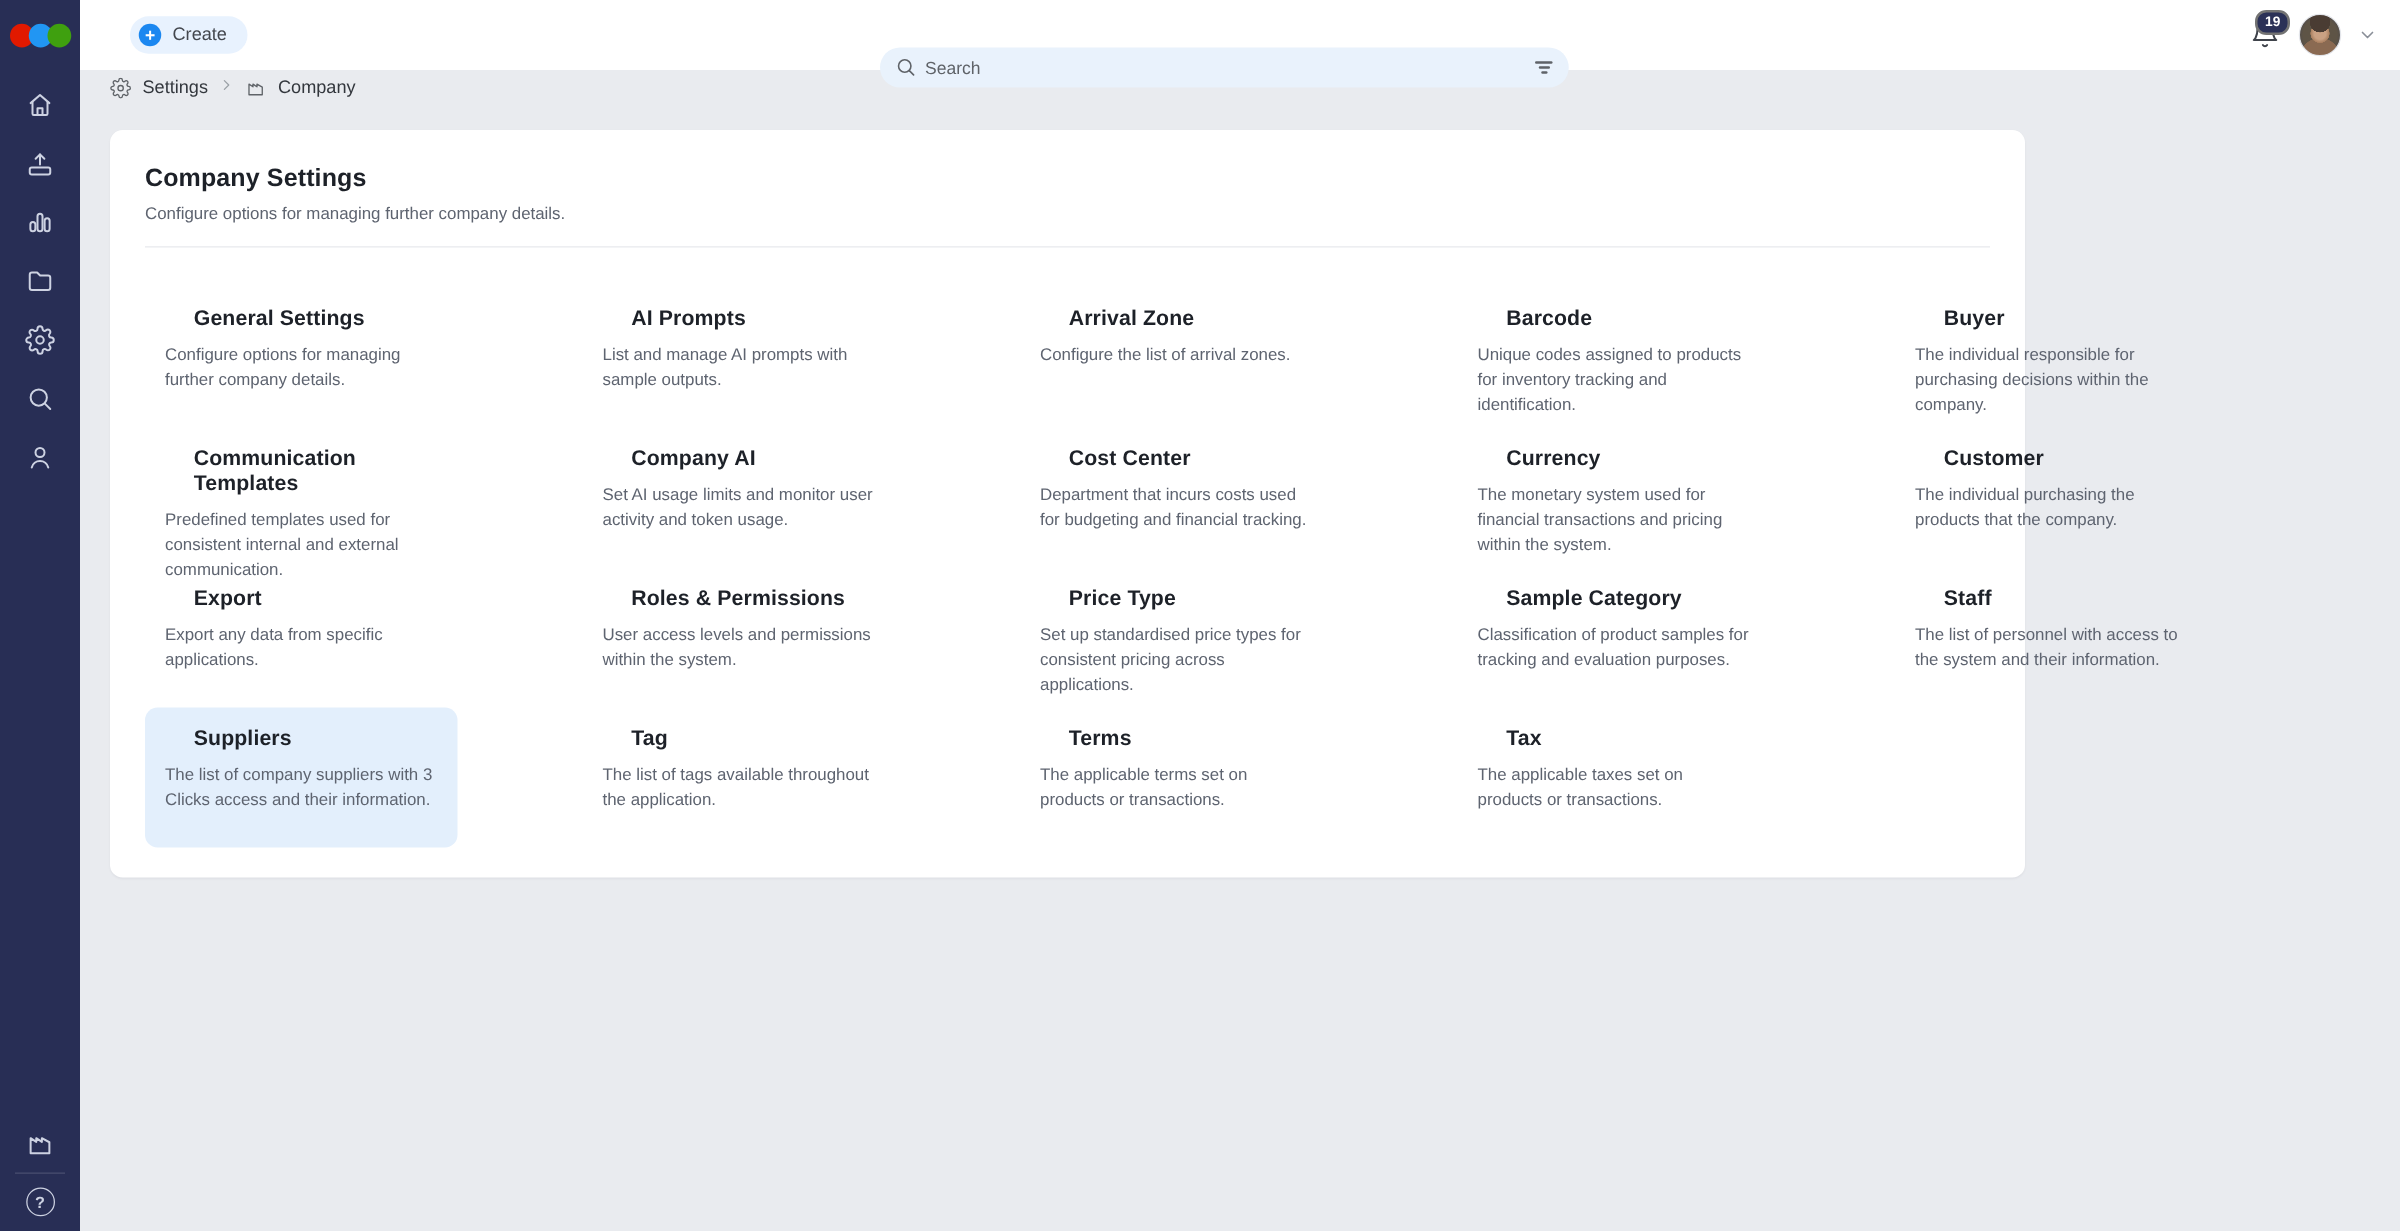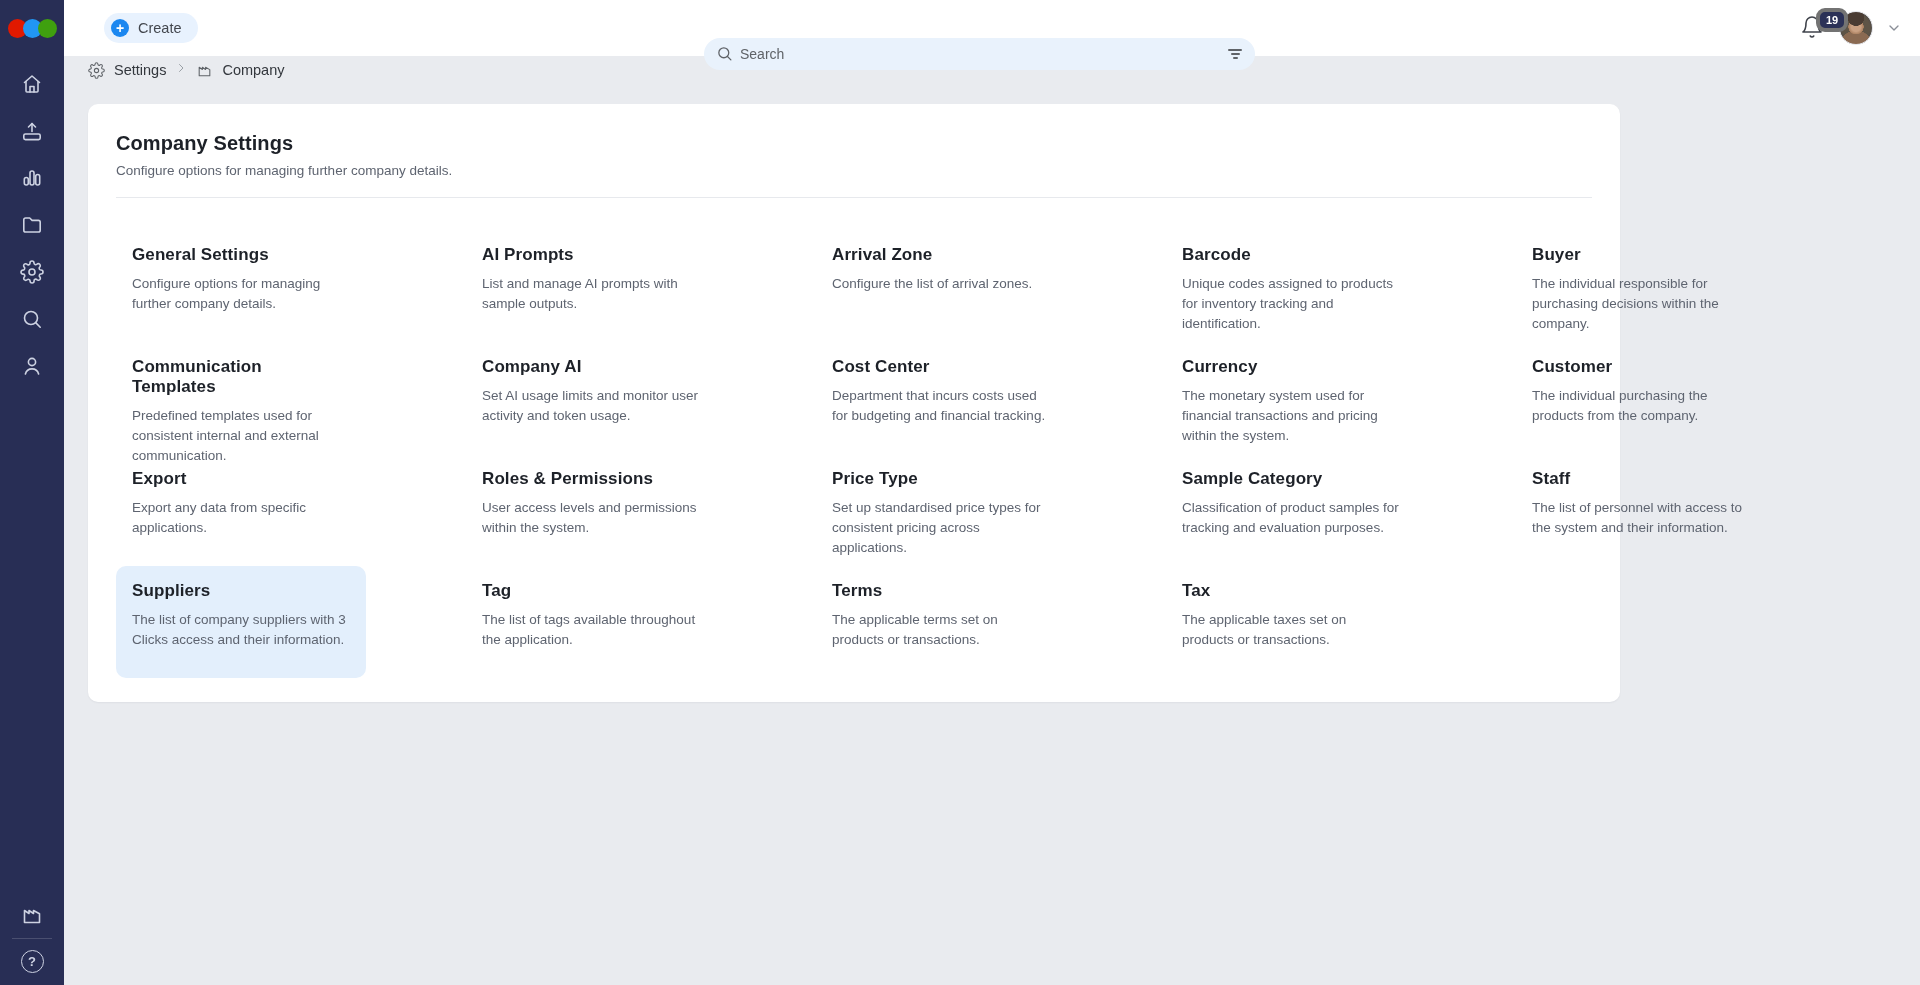--- a/index.html
+++ b/index.html
@@ -38,22 +38,22 @@
   .search-glyph { position:absolute; left:12px; top:7px; width:17px; height:17px; color:#5f6368; }
   .search-glyph svg { width:17px; height:17px; stroke:currentColor; fill:none; stroke-width:1.8; stroke-linecap:round; }
   .filter-glyph { position:absolute; right:12px; top:9px; width:16px; height:14px; cursor:pointer;
     display:flex; flex-direction:column; align-items:center; justify-content:center; gap:2.6px; }
   .filter-glyph span { display:block; height:1.6px; background:#5f6368; border-radius:1px; }
   .fl1 { width:14px; } .fl2 { width:9px; } .fl3 { width:5px; }
 
   .top-right { position:absolute; right:18px; top:0; height:56px; display:flex; align-items:center; gap:13px; }
   .bell-wrap { position:relative; width:26px; height:26px; cursor:pointer; color:#3f434b; }
   .bell-wrap svg { width:24px; height:24px; stroke:currentColor; fill:none; stroke-width:1.6; stroke-linecap:round; stroke-linejoin:round; }
-  .notif-badge { position:absolute; top:-7px; left:16px; background:#2b3157; color:#fff;
-    font-size:11px; font-weight:700; padding:2px 6px; border-radius:9px; border:4px solid #737373;text-align:center; }
+  .notif-badge { position:absolute; top:-7px; left:4px; background:#2b3157; color:#fff;
+    font-size:11px; font-weight:700; padding:2px 6px; border-radius:9px; border:2px solid #737373;text-align:center; }
   .avatar { width:34px; height:34px; border-radius:50%; cursor:pointer;
     background:
       radial-gradient(circle at 50% 18%, #4a3c33 0 26%, transparent 27%),
       radial-gradient(circle at 50% 46%, #caa183 0 20%, #a97f5f 32%, transparent 33%),
       radial-gradient(circle at 50% 108%, #8a6a52 0 42%, transparent 43%),
       radial-gradient(circle at 50% 50%, #5e5446 0 60%, #3a3f52 100%);
     border:1px solid #e3e5ea; }
   .caret { width:16px; height:16px; color:#8a8f98; cursor:pointer; }
   .caret svg { width:16px; height:16px; stroke:currentColor; fill:none; stroke-width:2; stroke-linecap:round; stroke-linejoin:round; }
 
@@ -70,21 +70,21 @@
     background:#ffffff; border-radius:10px; box-shadow:0 1px 2px rgba(20,24,40,.05); }
   .card-head { padding:28px 28px 0; }
   .card-title { font-size:20px; font-weight:700; color:#1d2128; letter-spacing:.1px; }
   .card-sub { margin-top:8px; font-size:13.5px; color:#5e6470; }
   .divider { margin:19px 28px 0; height:1px; background:#e7e9ed; }
 
   .grid { margin:32px 28px 0; display:grid; grid-template-columns:repeat(5, 250px);
     column-gap:100px; grid-auto-rows:112px; }
   .cell { border-radius:10px; padding:15px 16px 0; cursor:pointer; }
   .cell.highlighted { background:#e3effc; }
-  .cell-title { font-size:17px; font-weight:700; color:#1d2128; letter-spacing:.1px; }
+  .cell-title { font-size:17px; font-weight:700; color:#1d2128; letter-spacing:.1px;margin-left:23px; }
   .cell-desc { margin-top:9px; font-size:13.5px; line-height:1.48; color:#5e6470; max-width:228px; }
 </style>
 </head>
 <body>
 
 <nav class="sidebar">
   <div class="logo">
     <div class="logo-circles">
       <span class="logo-dot" style="background:#e11900"></span>
       <span class="logo-dot" style="background:#2196f3"></span>
@@ -248,21 +248,21 @@
       <div class="cell">
     <div class="cell-title">Cost Center</div>
     <div class="cell-desc">Department that incurs costs used for budgeting and financial tracking.</div>
   </div>
       <div class="cell">
     <div class="cell-title">Currency</div>
     <div class="cell-desc">The monetary system used for financial transactions and pricing within the system.</div>
   </div>
       <div class="cell">
     <div class="cell-title">Customer</div>
-    <div class="cell-desc">The individual purchasing the products from the company.</div>
+    <div class="cell-desc">The individual purchasing the products that the company.</div>
   </div>
       <div class="cell">
     <div class="cell-title">Export</div>
     <div class="cell-desc">Export any data from specific applications.</div>
   </div>
       <div class="cell">
     <div class="cell-title">Roles &amp; Permissions</div>
     <div class="cell-desc">User access levels and permissions within the system.</div>
   </div>
       <div class="cell">

